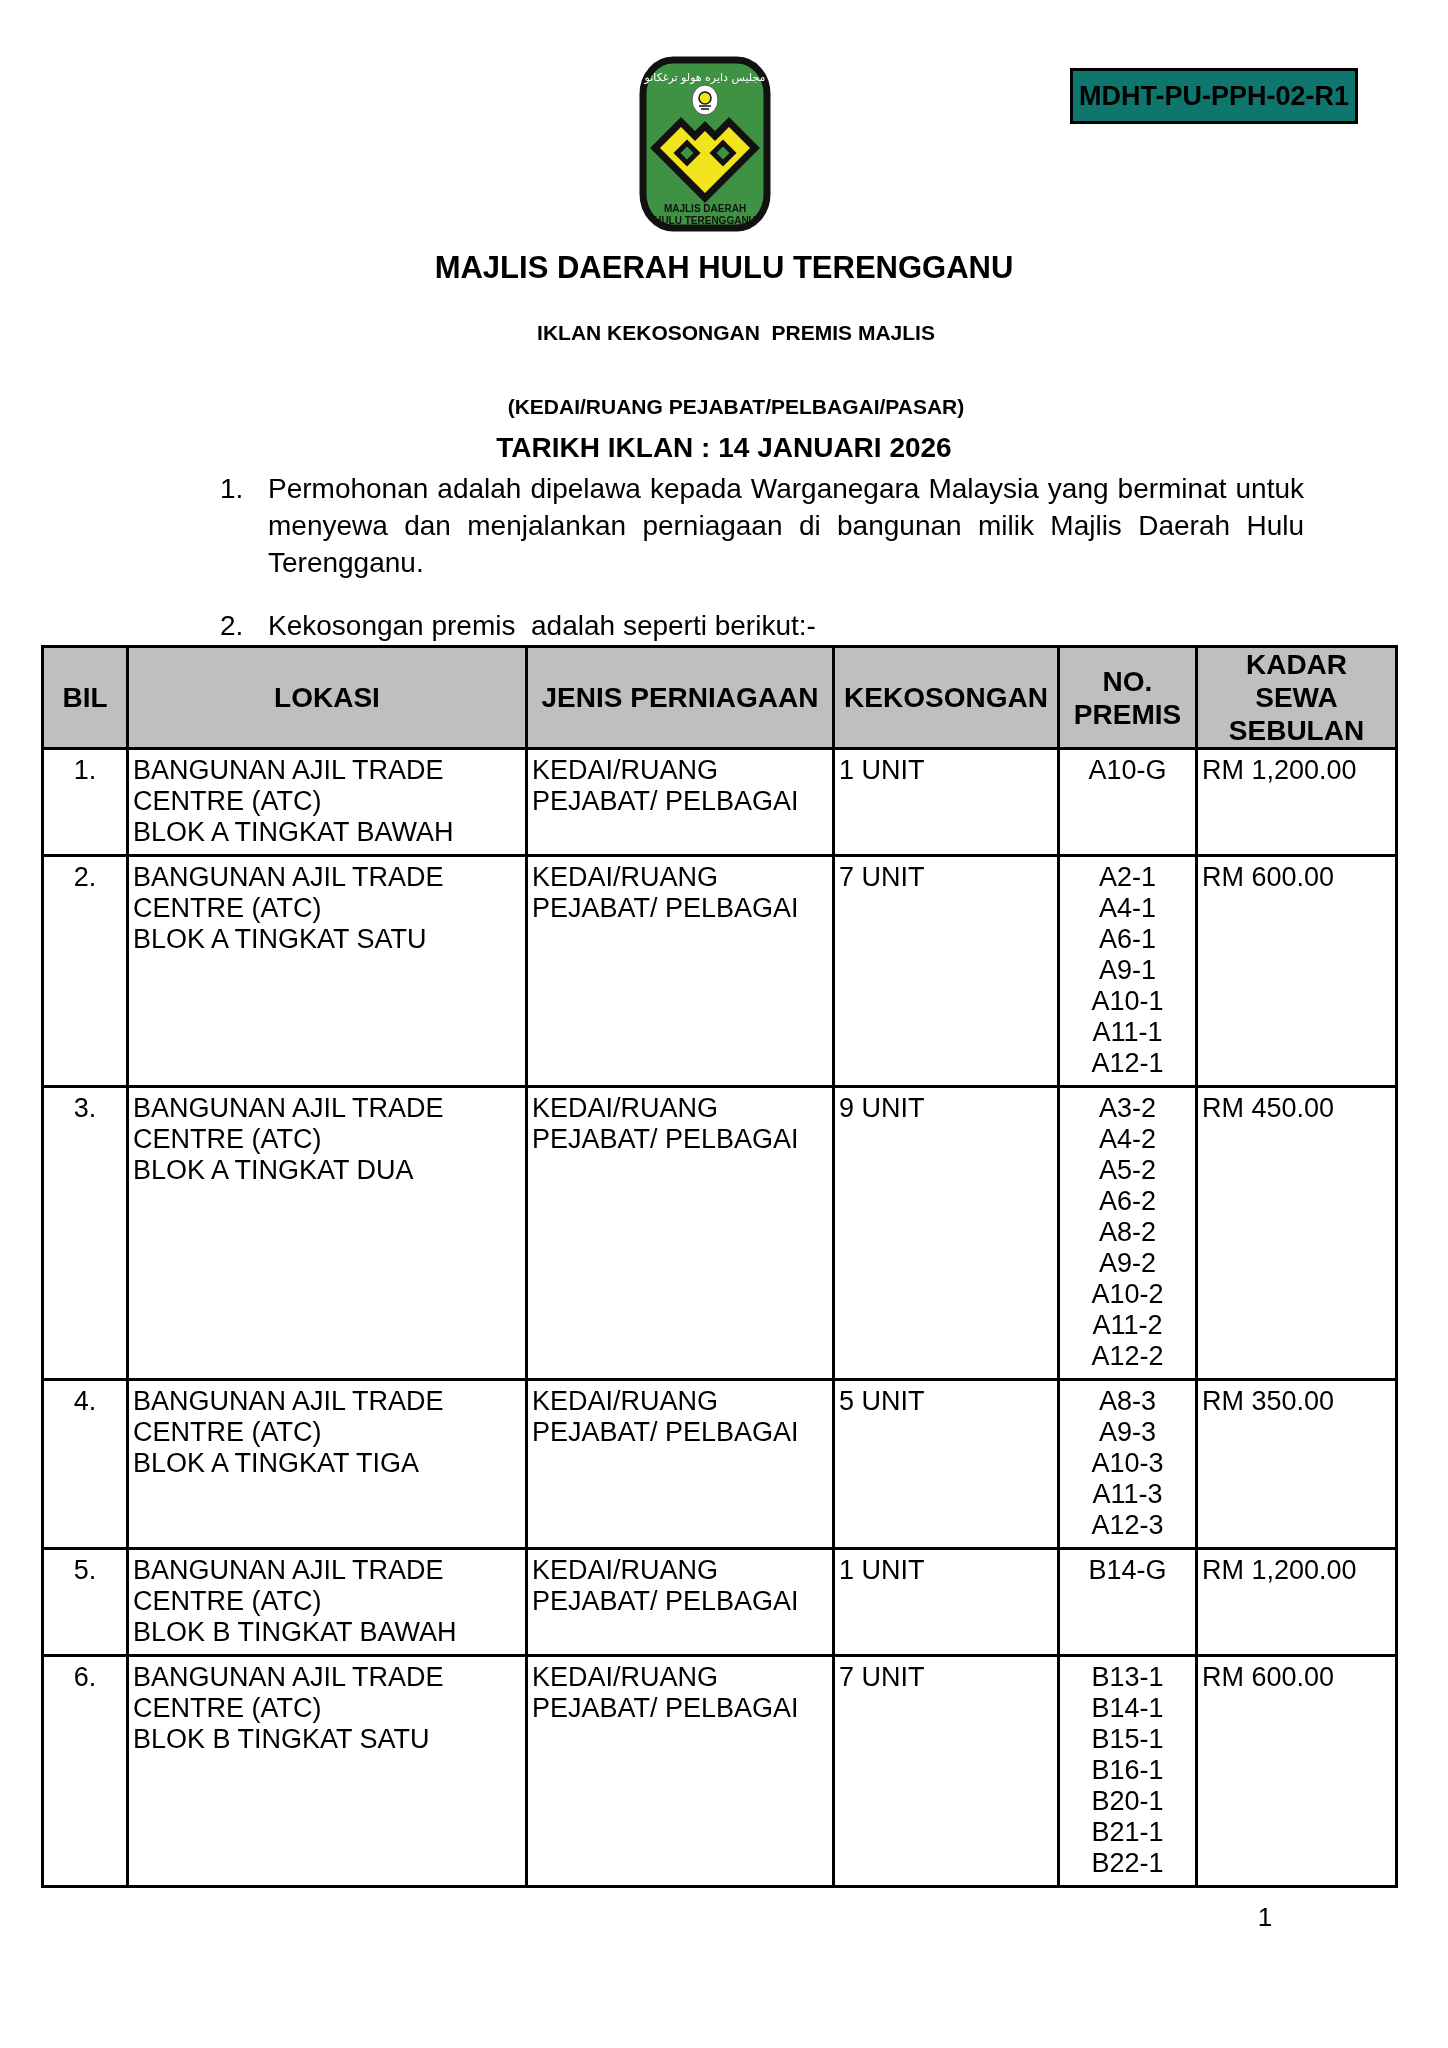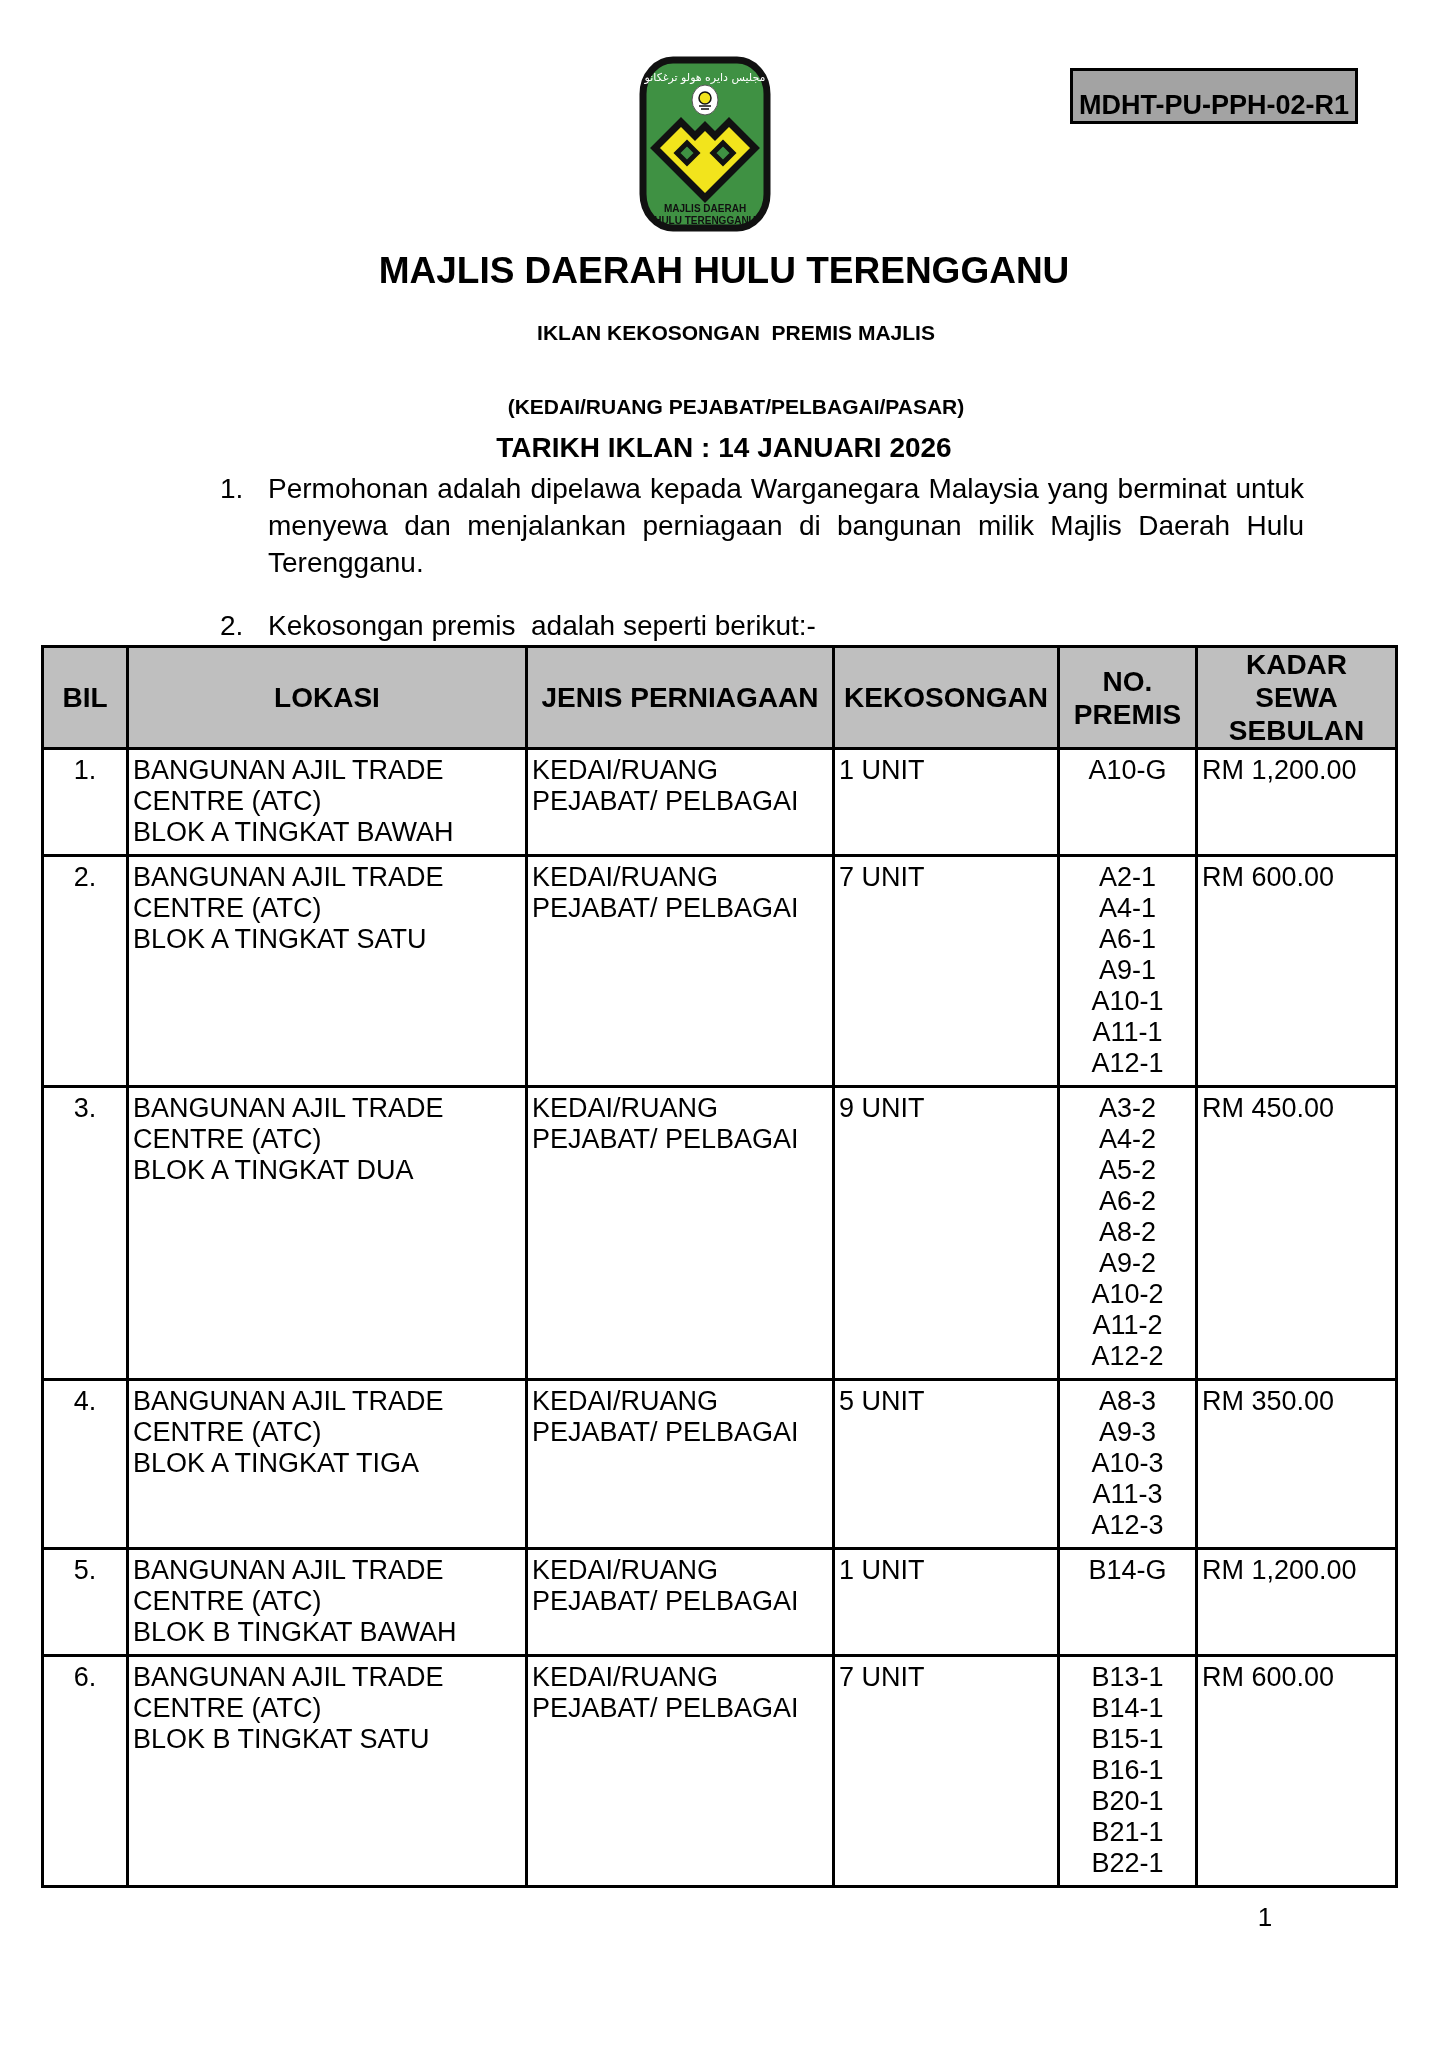--- a/index.html
+++ b/index.html
@@ -10,32 +10,32 @@
     font-family: "Liberation Sans", sans-serif;
     color: #000;
     overflow: hidden;
   }
 
   
   .ref-box {
     position: absolute; left: 1070px; top: 68px;
     width: 288px; height: 56px;
     border: 3px solid #000;
-    display: flex; align-items: flex-end; justify-content: center;
+    display: flex; align-items: center; justify-content: center;
     font-weight: bold; font-size: 27px;
-    background: #a3a3a3;
+    background: #0f766e;
   }
 
   
   .logo-wrap { position: absolute; left: 639px; top: 56px; width: 108px; height: 176px; }
 
   
   .title {
     position: absolute; top: 250px; left: 0; width: 100%;
-    text-align: center; font-weight: bold; font-size: 37px;
+    text-align: center; font-weight: bold; font-size: 31px;
   }
   .subtitle {
     position: absolute; top: 314px; left: 12px; width: 100%;
     text-align: center; font-weight: bold; font-size: 21px;
     line-height: 37px; white-space: pre-wrap;
   }
   .date-line {
     position: absolute; top: 408px; left: 0; width: 100%;
     text-align: center; font-weight: bold; font-size: 28px; margin-top: 24px;
   }

